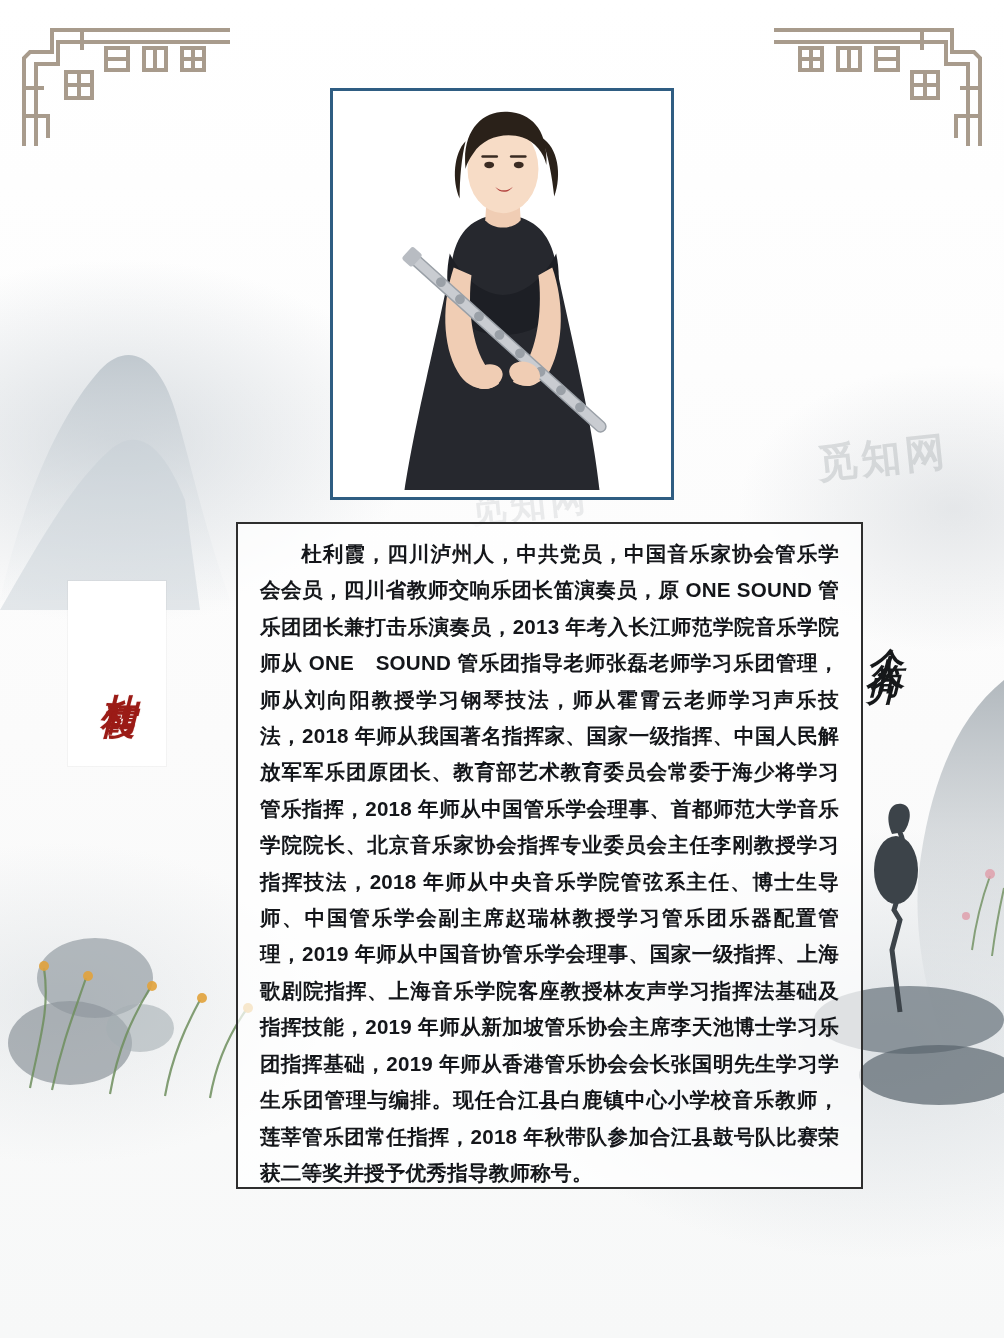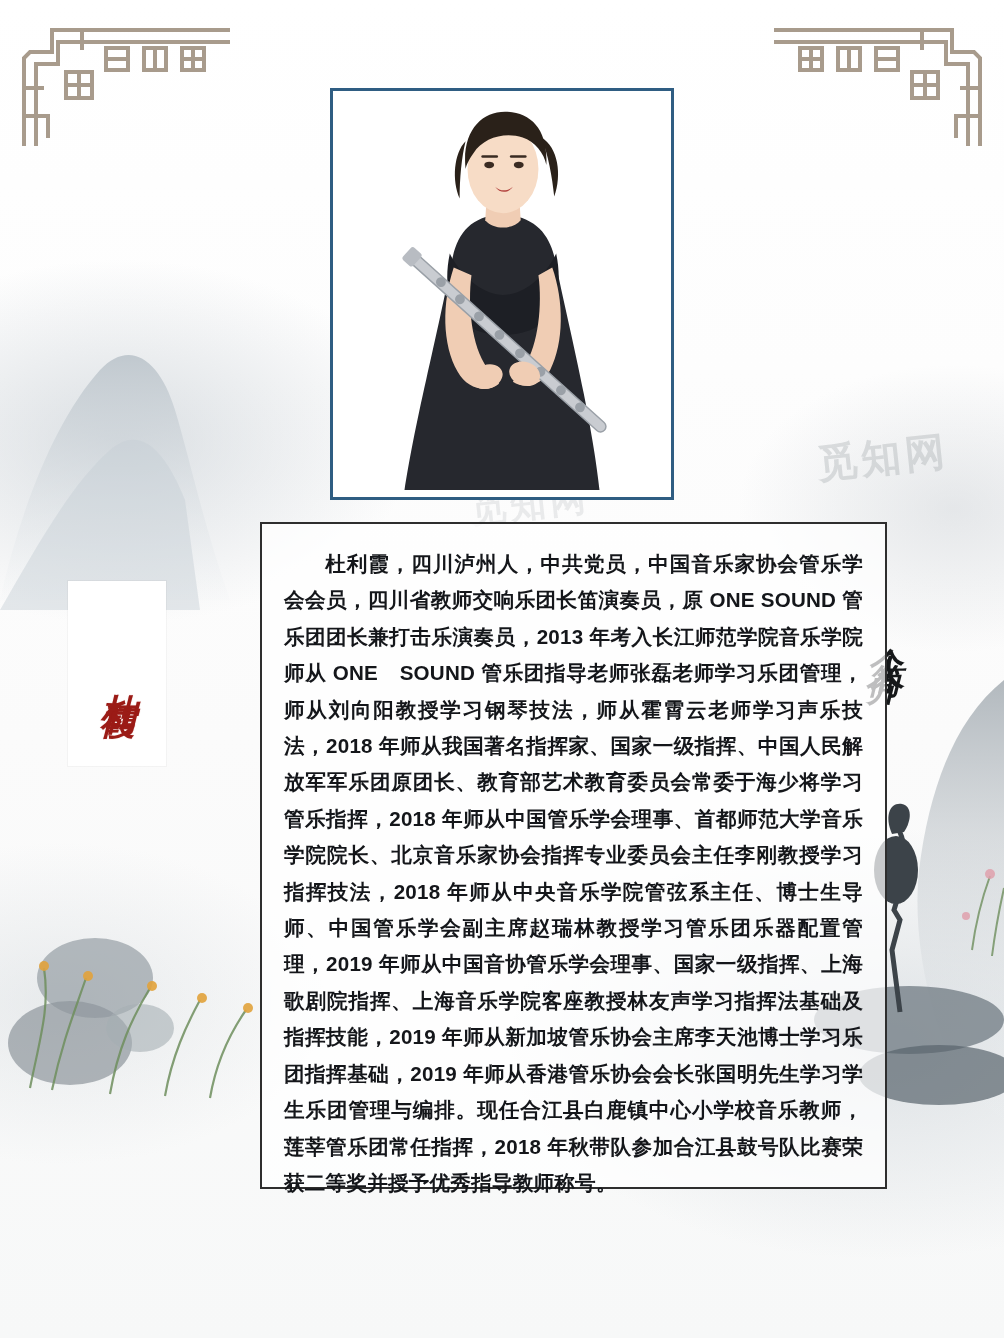--- a/index.html
+++ b/index.html
@@ -142,22 +142,21 @@
   
   #bio-box {
     position: absolute;
     left: 236px;
     top: 522px;
     width: 627px;
     height: 667px;
     border: 2px solid #2e2e2e;
     background: rgba(255,255,255,0.72);
     box-sizing: border-box;
-    padding: 22px 22px 14px 22px;
-    margin-left: 24px;
+    padding: 12px 22px 14px 22px;
   }
   #bio-text {
     font-family: "Liberation Sans", "DejaVu Sans", sans-serif;
     font-size: 20.6px;
     line-height: 36.4px;
     color: #14161a;
     text-align: justify;
     text-justify: inter-ideograph;
     text-indent: 2em;
     font-weight: 600;

